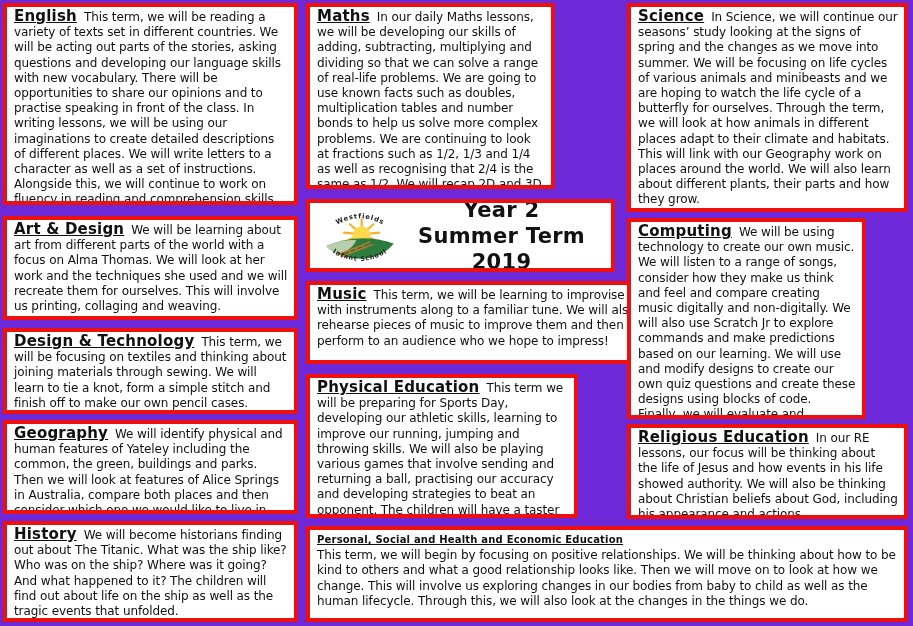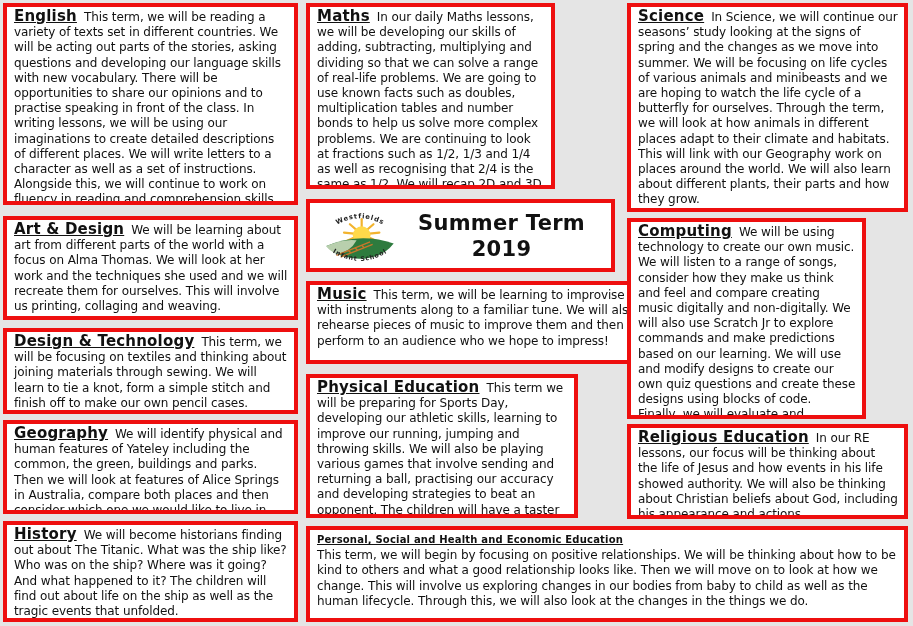--- a/index.html
+++ b/index.html
@@ -1,19 +1,19 @@
 <!DOCTYPE html>
 <html><head>
 <meta charset="utf-8">
 <style>
   html,body{margin:0;padding:0;background:#ffffff;}
   .page{
     position:relative;
     width:913px;height:626px;
-    background:#e5e5e5;
+    background:#6d28d9;
     font-family:"DejaVu Sans","Liberation Sans",sans-serif;
     color:#111;
     overflow:hidden;
   }
   .box{
     position:absolute;
     box-sizing:border-box;
     border:4px solid #ee0f0f;
     background:#ffffff;
     padding:2px 6px 2px 7px;
@@ -110,20 +110,21 @@
         <path id="arcBot" d="M 11 53 Q 50 82 89 53" fill="none"></path>
       </defs>
       <text font-size="8" font-weight="bold" fill="#222" letter-spacing="1">
         <textPath href="#arcTop" startOffset="50%" text-anchor="middle">Westfields</textPath>
       </text>
       <text font-size="7.5" font-weight="bold" fill="#222" letter-spacing="1">
         <textPath href="#arcBot" startOffset="50%" text-anchor="middle">Infant School</textPath>
       </text>
     </svg>
     <div class="title">
+      <div>Year 2</div>
       <div>Summer Term 2019</div>
     </div>
   </div>
 
   <div class="box" style="left:306px;top:281px;width:345px;height:83px">
     <span class="h">Music</span><span class="b">This term, we will be learning to improvise with instruments along to a familiar tune. We will also rehearse pieces of music to improve them and then perform to an audience who we hope to impress!</span>
   </div>
 
   <div class="box" style="left:306px;top:374px;width:272px;height:144px">
     <span class="h">Physical Education</span><span class="b">This term we will be preparing for Sports Day, developing our athletic skills, learning to improve our running, jumping and throwing skills. We will also be playing various games that involve sending and returning a ball, practising our accuracy and developing strategies to beat an opponent. The children will have a taster session of cricket and develop skills in other field games.</span>

